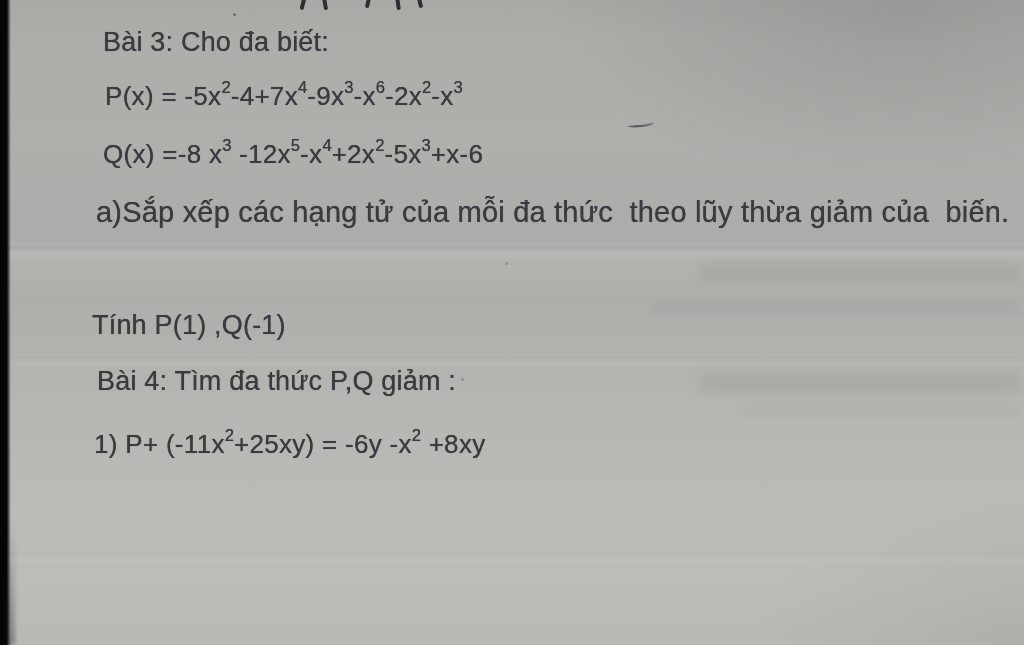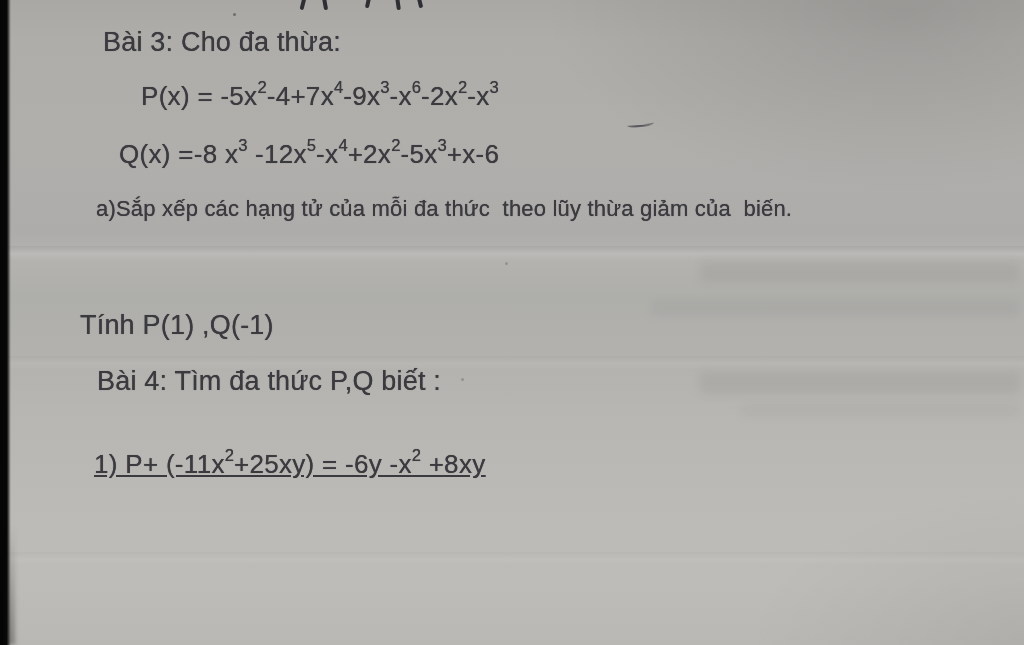--- a/index.html
+++ b/index.html
@@ -103,31 +103,31 @@
     <div class="fragment" style="left:301px; transform:rotate(14deg);"></div>
     <div class="fragment" style="left:323px; transform:rotate(-10deg);"></div>
     <div class="fragment" style="left:366px; transform:rotate(12deg); height:11px;"></div>
     <div class="fragment" style="left:396px; transform:rotate(-8deg);"></div>
     <div class="fragment" style="left:418px; transform:rotate(-14deg); height:11px;"></div>
   </div>
 
   <div class="dash-mark"></div>
 
   <div class="content">
-    <div class="line" style="left:103px; top:27px;">Bài 3: Cho đa thừa:</div>
+    <div class="line" style="left:103px; top:27px;">Bài 3: Cho đa biết:</div>
 
-    <div class="line formula" style="left:105px; top:80px;margin-left:36px;">P(x) = -5x<sup>2</sup>-4+7x<sup>4</sup>-9x<sup>3</sup>-x<sup>6</sup>-2x<sup>2</sup>-x<sup>3</sup></div>
+    <div class="line formula" style="left:105px; top:80px;">P(x) = -5x<sup>2</sup>-4+7x<sup>4</sup>-9x<sup>3</sup>-x<sup>6</sup>-2x<sup>2</sup>-x<sup>3</sup></div>
 
-    <div class="line formula" style="left:103px; top:138px;margin-left:16px;">Q(x) =-8 x<sup>3</sup> -12x<sup>5</sup>-x<sup>4</sup>+2x<sup>2</sup>-5x<sup>3</sup>+x-6</div>
+    <div class="line formula" style="left:103px; top:138px;">Q(x) =-8 x<sup>3</sup> -12x<sup>5</sup>-x<sup>4</sup>+2x<sup>2</sup>-5x<sup>3</sup>+x-6</div>
 
-    <div class="line" style="left:96px; top:196px; font-size:22px;">a)Sắp xếp các hạng tử của mỗi đa thức  theo lũy thừa giảm của  biến.</div>
+    <div class="line" style="left:96px; top:196px; font-size:29px;">a)Sắp xếp các hạng tử của mỗi đa thức  theo lũy thừa giảm của  biến.</div>
 
 
-    <div class="line" style="left:80px; top:310px;text-align:center;">Tính P(1) ,Q(-1)</div>
+    <div class="line" style="left:92px; top:310px;text-align:center;">Tính P(1) ,Q(-1)</div>
 
-    <div class="line" style="left:97px; top:366px;">Bài 4: Tìm đa thức P,Q biết :</div>
+    <div class="line" style="left:97px; top:366px;">Bài 4: Tìm đa thức P,Q giảm :</div>
 
-    <div class="line formula" style="left:94px; top:448px;text-decoration:underline;">1) P+ (-11x<sup>2</sup>+25xy) = -6y -x<sup>2</sup> +8xy</div>
+    <div class="line formula" style="left:94px; top:428px;">1) P+ (-11x<sup>2</sup>+25xy) = -6y -x<sup>2</sup> +8xy</div>
 
   </div>
 
   <div class="edge-strip"></div>
 </div>
 
 </body></html>

